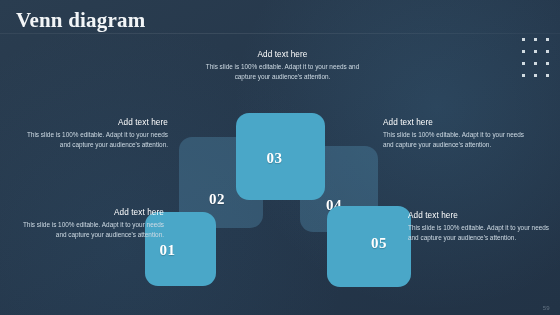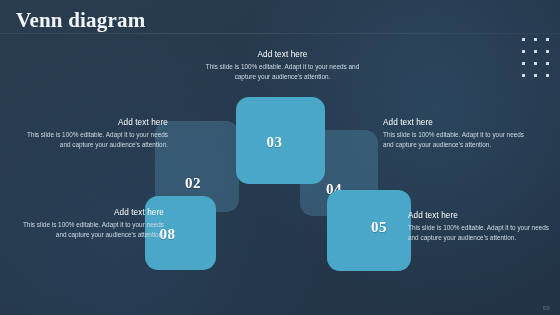--- a/index.html
+++ b/index.html
@@ -50,37 +50,38 @@
     opacity:0.92;
   }
 
   
   .sq {
     position:absolute;
     border-radius:13px;
     display:flex;
     align-items:center;
     justify-content:center;
+    margin-top:16px;
   }
   .sq .num {
     font-family:"Liberation Serif", serif;
     font-weight:bold;
     font-size:15px;
     color:#ffffff;
     text-shadow:0 1px 1px rgba(0,0,0,0.22);
     letter-spacing:0.5px;
   }
   .sq-bright { background:#4aa7c8; }
   .sq-dim    { background:rgba(92,160,195,0.30); }
 
   
   #sq-01 { left:145px; top:196px; width:71px;  height:74px;  }
   #sq-01 .num { transform:translate(-13px, 1px); }
 
-  #sq-02 { left:155px; top:121px; width:84px;  height:91px;  }
+  #sq-02 { left:179px; top:121px; width:84px;  height:91px;  }
   #sq-02 .num { transform:translate(-4px, 17px); }
 
   #sq-03 { left:236px; top:97px;  width:89px;  height:87px;  }
   #sq-03 .num { transform:translate(-6px, 2px); }
 
   #sq-04 { left:300px; top:130px; width:78px;  height:86px;  }
   #sq-04 .num { transform:translate(-5px, 16px); }
 
   #sq-05 { left:327px; top:190px; width:84px;  height:81px;padding-left:28px;  }
   #sq-05 .num { transform:translate(-4px, -3px); }
@@ -142,21 +143,21 @@
 
   <div class="sq sq-dim" id="sq-02">
     <span class="num">02</span>
   </div>
 
   <div class="sq sq-dim" id="sq-04">
     <span class="num">04</span>
   </div>
 
   <div class="sq sq-bright" id="sq-01">
-    <span class="num">08</span>
+    <span class="num">01</span>
   </div>
 
   <div class="sq sq-bright" id="sq-05">
     <span class="num">05</span>
   </div>
 
   <div class="sq sq-bright" id="sq-03">
     <span class="num">03</span>
   </div>
 

